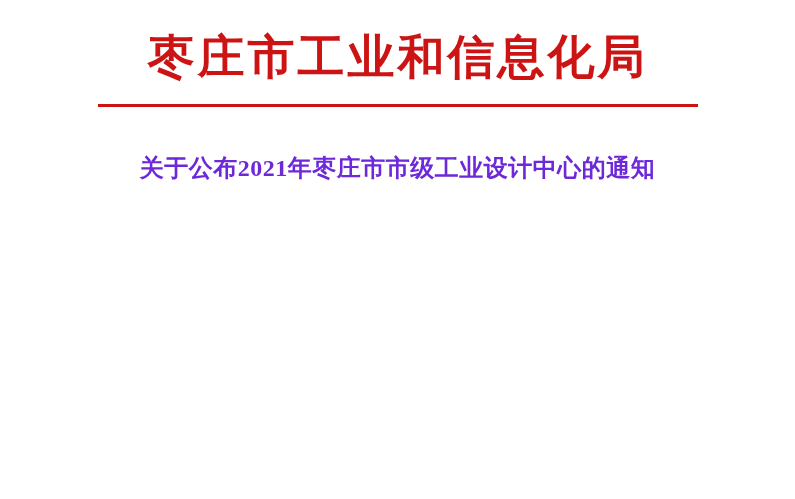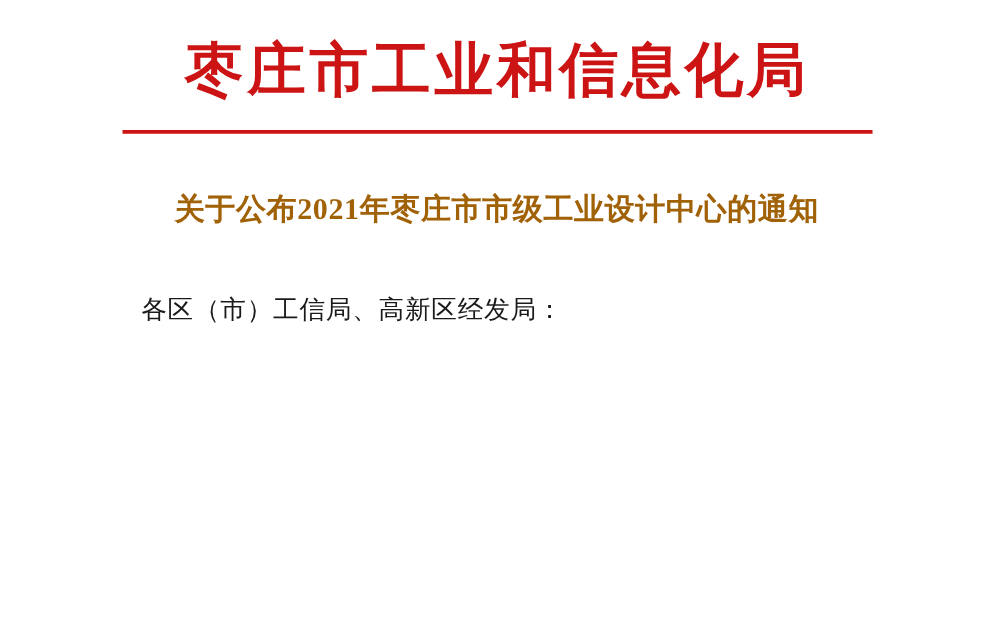--- a/index.html
+++ b/index.html
@@ -48,21 +48,21 @@
   .doc-title {
     position: absolute;
     top: 150px;
     left: 0;
     width: 795px;
     text-align: center;
     font-family: "Liberation Serif", serif;
     font-weight: bold;
     font-size: 24px;
     line-height: 36px;
-    color: #a16207;
+    color: #6d28d9;
     letter-spacing: 0.5px;
   }
   .doc-body {
     position: absolute;
     top: 228px;
     left: 113px;
     width: 570px;
     color: #1a1a1a;
   }
   .salutation {
@@ -87,16 +87,15 @@
 
   <div class="doc-header">
     <span class="org-title">枣庄市工业和信息化局</span>
   </div>
 
   <div class="header-rule"></div>
 
   <div class="doc-title">关于公布2021年枣庄市市级工业设计中心的通知</div>
 
   <div class="doc-body">
-    <div class="salutation">各区（市）工信局、高新区经发局：</div>
   </div>
 
 </div>
 
 </body></html>

